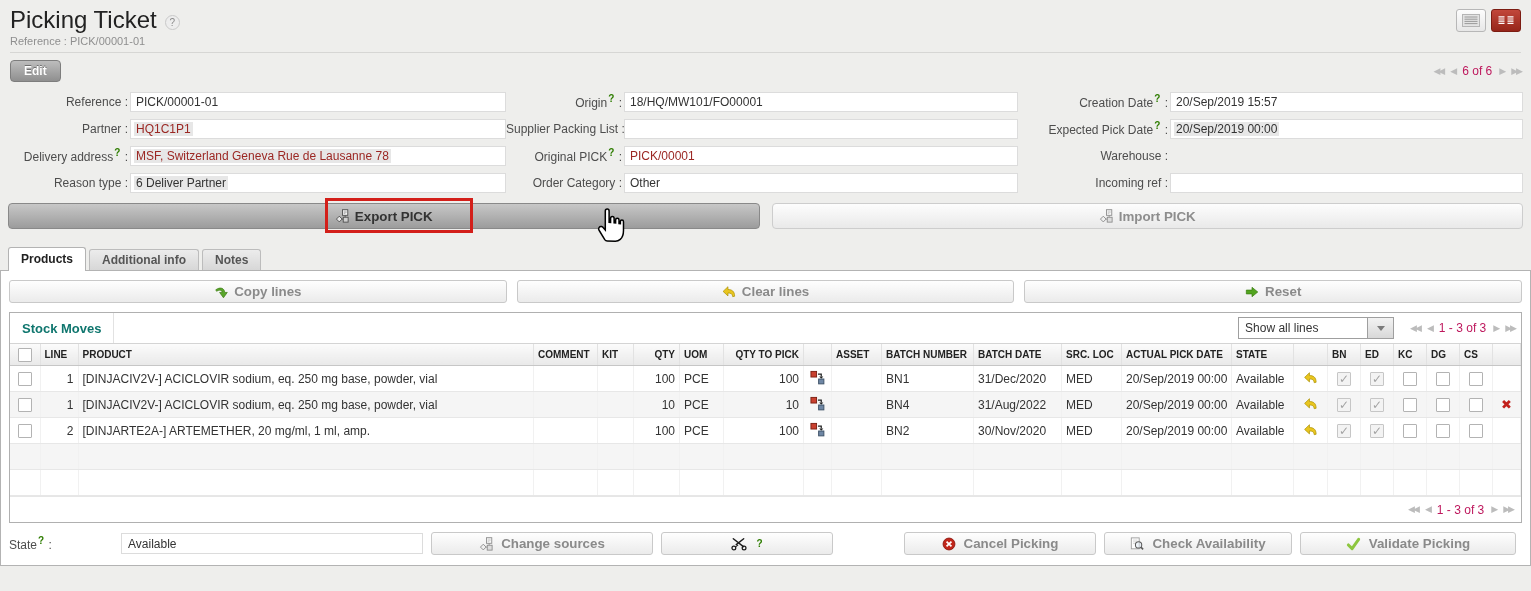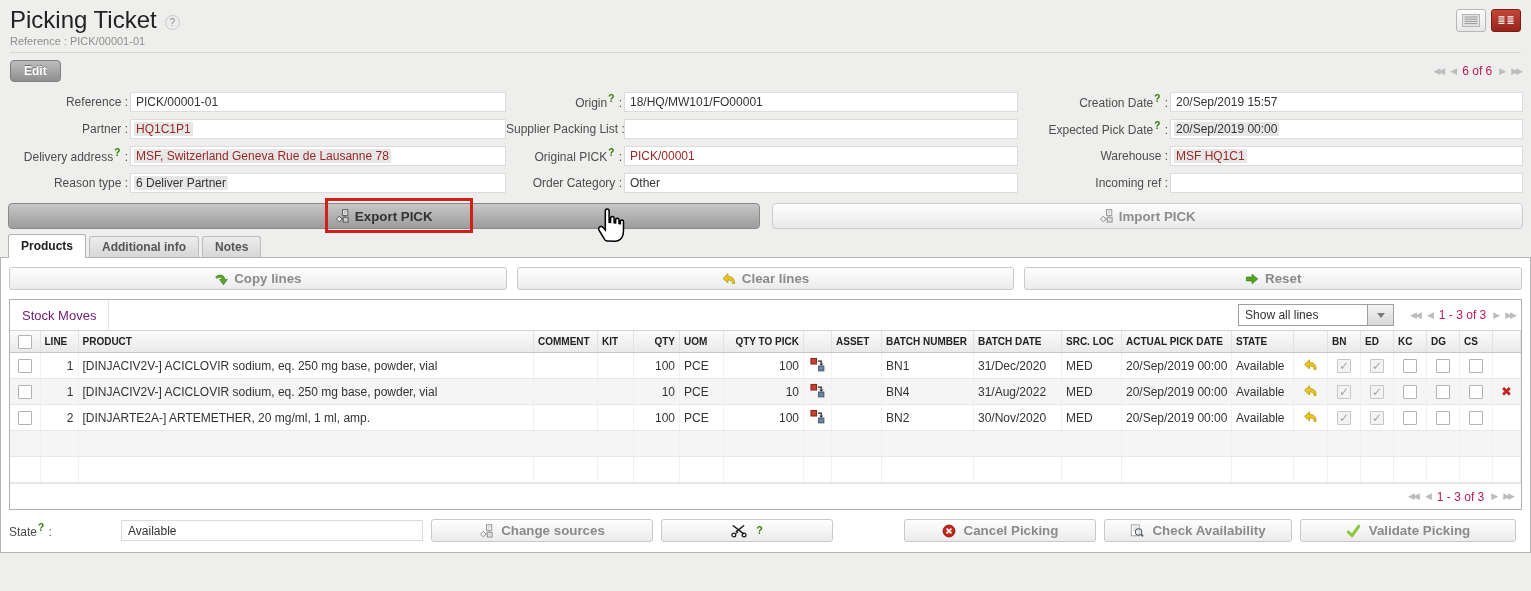--- a/index.html
+++ b/index.html
@@ -33,30 +33,30 @@
   .fvalue .val.hl{background:#e7e7e7}
   .fvalue.link .val{color:#9b2723}
   
   .transfer-row{display:flex;gap:12px;margin:3px 8px 0;position:relative;height:27px}
   .btn-transfer{flex:1;height:26px;border-radius:4px;display:flex;align-items:center;justify-content:center;gap:6px;font-weight:bold;cursor:pointer}
   .btn-export{background:linear-gradient(#c7c7c7,#9c9c9c);border:1px solid #898989;color:#333}
   .btn-import{background:linear-gradient(#fdfdfd,#e9e9e9);border:1px solid #cdcdcd;color:#8d8d8d}
   .hl-box{position:absolute;left:317px;top:-5px;width:148px;height:35px;border:3px solid #d31f1a;z-index:4;pointer-events:none}
   .cursor{position:absolute;left:586px;top:2px;z-index:5;pointer-events:none}
   
-  .tabs{display:flex;align-items:flex-end;padding:4px 0 0 8px;border-bottom:1px solid #b3b3b3}
+  .tabs{display:flex;align-items:flex-end;padding:17px 0 0 8px;border-bottom:1px solid #b3b3b3}
   .tab{height:21px;line-height:20px;padding:0 12px;background:linear-gradient(#ececec,#d7d7d7);border:1px solid #bcbcbc;border-bottom:none;border-radius:3px 3px 0 0;margin-right:3px;color:#555;font-weight:bold;cursor:pointer}
   .tab.active{background:#fff;color:#222;height:24px;line-height:23px;margin-bottom:-1px;border-color:#b3b3b3}
   .panel{background:#fff;border:1px solid #b3b3b3;border-top:none;padding:9px 6px 10px;margin:0}
   .line-actions{display:flex;gap:10px;margin:0 2px 9px}
   .btn-line{flex:1;height:23px;background:linear-gradient(#fefefe,#ebebeb);border:1px solid #c9c9c9;border-radius:3px;display:flex;align-items:center;justify-content:center;gap:6px;color:#8a8a8a;font-weight:bold;cursor:pointer}
   
   .sm-box{border:1px solid #b0b0b0;margin:0 2px}
   .sm-head{height:31px;display:flex;align-items:center;border-bottom:1px solid #d4d4d4;background:#fff}
-  .sm-title{padding:0 12px;font-size:13px;font-weight:normal;color:#701a75;height:100%;display:flex;align-items:center;border-right:1px solid #e2e2e2}
+  .sm-title{padding:0 12px;font-size:13px;font-weight:bold;color:#0f766e;height:100%;display:flex;align-items:center;border-right:1px solid #e2e2e2}
   .sm-head-right{margin-left:auto;display:flex;align-items:center;gap:16px;padding-right:6px}
   .select{display:flex;width:156px;height:22px;border:1px solid #9f9f9f;background:#fff;align-items:center;cursor:pointer}
   .select .sel-text{flex:1;padding:0 6px;white-space:nowrap}
   .sel-btn{width:26px;height:100%;background:linear-gradient(#f3f3f3,#d8d8d8);border-left:1px solid #9f9f9f;display:flex;align-items:center;justify-content:center}
   .chev{width:0;height:0;border-left:4px solid transparent;border-right:4px solid transparent;border-top:5px solid #7b7b7b}
   table{width:100%;border-collapse:collapse;table-layout:fixed}
   th{background:linear-gradient(#fbfbfb,#e9e9e9);border-bottom:1px solid #c6c6c6;border-right:1px solid #e2e2e2;font-size:10px;color:#222;text-align:left;padding:5px 4px;white-space:nowrap;overflow:hidden}
   td{height:26px;border-bottom:1px solid #e7e7e7;border-right:1px solid #f1f1f1;padding:0 4px;white-space:nowrap;overflow:hidden;color:#333}
   tbody tr:nth-child(even){background:#f5f5f5}
   .num{text-align:right}
@@ -178,23 +178,20 @@
           </div>
       </div>
       <div class="frow">
         <div class="flabel"><span>Expected Pick Date</span><sup class="help">?</sup><span> :</span></div>
         <div class="fvalue">
             <span class="val hl">20/Sep/2019 00:00</span>
           </div>
       </div>
       <div class="frow">
         <div class="flabel"><span>Warehouse :</span></div>
-        <div class="fvalue link">
-            <span class="val hl">MSF HQ1C1</span>
-          </div>
       </div>
       <div class="frow">
         <div class="flabel"><span>Incoming ref :</span></div>
         <div class="fvalue">
             <span class="val"></span>
           </div>
       </div>
     </div>
   </div>
 

